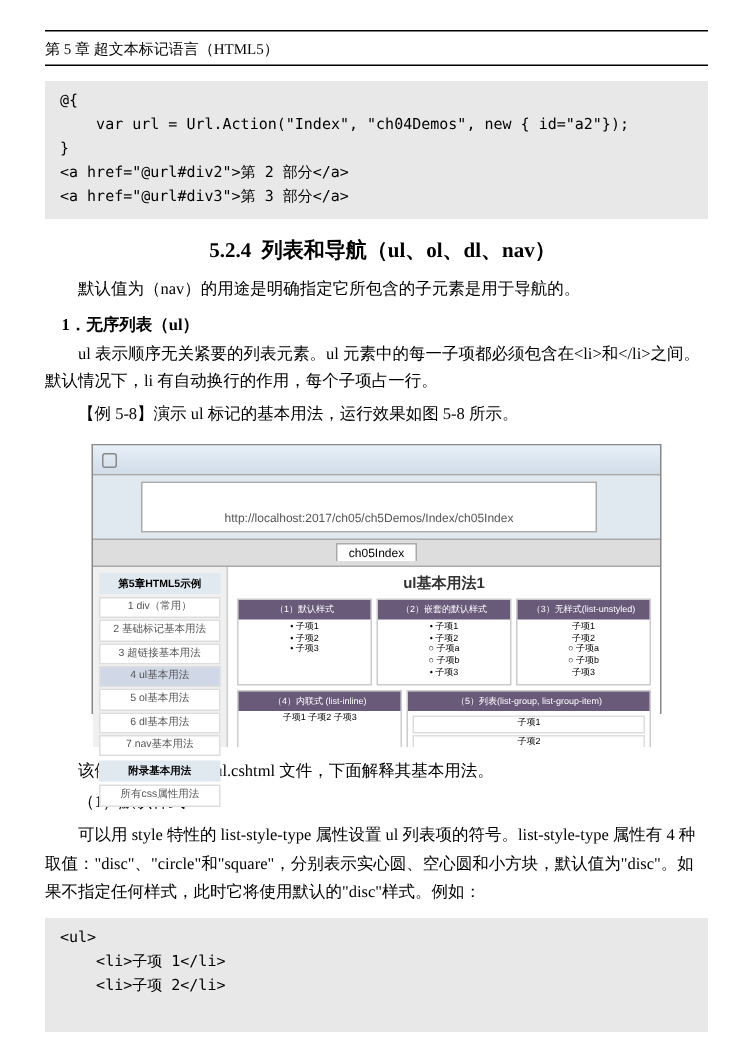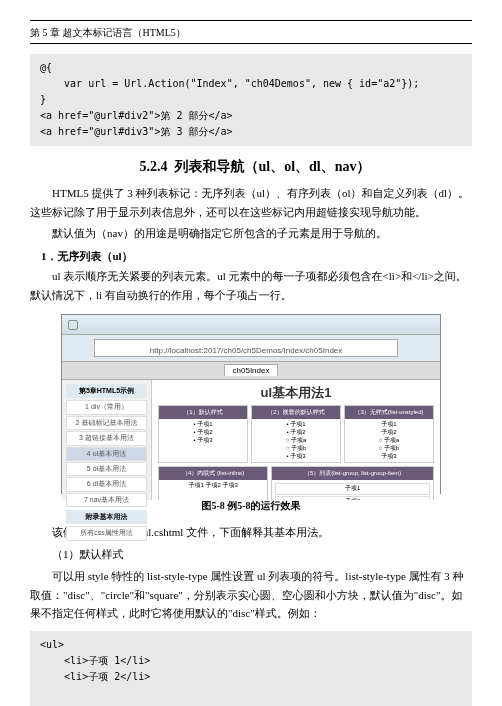--- a/index.html
+++ b/index.html
@@ -10,29 +10,29 @@
   .header-line2 { border-top: 1px solid #000; margin-bottom: 10px; }
   .code-block { background: #e8e8e8; padding: 6px 10px; font-family: "SimSun", monospace; font-size: 10px; line-height: 1.6; margin: 8px 0; white-space: pre; overflow: hidden; }
   .section-title { font-size: 14px; font-weight: bold; margin: 12px 0 8px 8px; text-align: center; }
   .para { text-indent: 2em; line-height: 1.7; margin: 3px 0; font-size: 11px; }
   .para-noindent { line-height: 1.7; margin: 3px 0 3px 2em; font-size: 11px; }
   .sub-title { font-weight: bold; margin: 6px 0 2px 1em; font-size: 11px; }
   .figure-wrap { margin: 10px auto; text-align: center; }
   .browser-mock { width: 380px; height: 180px; margin: 0 auto; border: 1px solid #888; background: linear-gradient(#d8e4f0 0%, #c8d8e8 20px, #fff 20px); position: relative; font-family: Arial, sans-serif; }
   .browser-bar { height: 20px; background: linear-gradient(#e8f0f8, #d0dce8); border-bottom: 1px solid #aaa; position: relative; }
   .browser-bar::before { content: ""; position: absolute; left: 6px; top: 5px; width: 8px; height: 8px; border: 1px solid #888; border-radius: 2px; }
-  .url-bar { height: 18px; background: #fff; margin: 2px 40px 2px 30px; border: 1px solid #aaa; font-size: 8px; line-height: 16px; padding: 3px 4px; color: #555; }
+  .url-bar { height: 18px; background: #fff; margin: 2px 40px 2px 30px; border: 1px solid #aaa; font-size: 8px; line-height: 16px; padding: 16px 4px; color: #555; }
   .tab-bar { height: 18px; background: #ddd; border-bottom: 1px solid #aaa; font-size: 8px; padding: 2px 4px; }
   .tab { display: inline-block; background: #fff; padding: 1px 8px; border: 1px solid #aaa; border-bottom: none; font-size: 8px; text-align: right; }
   .content-area { display: flex; height: 120px; background: #f4f4f4; }
   .sidebar { width: 90px; background: #f0f0f0; border-right: 1px solid #ccc; padding: 4px; font-size: 7px; }
   .sidebar-item { padding: 2px 3px; margin: 1px 0; background: #fff; border: 1px solid #ddd; color: #555; line-height: 1.2; }
   .sidebar-head { background: #e0e8f0; font-weight: bold; padding: 2px 3px; margin-bottom: 2px; }
   .main-panel { flex: 1; padding: 4px 6px; background: #fff; overflow: hidden; }
-  .panel-title { font-size: 13px; font-weight: bold; margin-bottom: 3px; color: #333; }
+  .panel-title { font-size: 10px; font-weight: bold; margin-bottom: 3px; color: #333; }
   .card-row { display: flex; gap: 3px; margin-bottom: 3px; }
   .card { flex: 1; border: 1px solid #ccc; font-size: 6px; }
   .card-head { background: #6a5a7a; color: #fff; padding: 2px 3px; font-size: 6px; }
   .card-body { padding: 2px 3px; }
   .card-body div { line-height: 1.3; }
   .fig-caption { text-align: center; font-size: 10px; margin: 5px 0 10px; font-weight: bold; }
 </style>
 </head>
 <body>
 
@@ -44,24 +44,24 @@
   <div class="code-block"><span>@{</span>
 <span>    var url = Url.Action("Index", "ch04Demos", new { id="a2"});</span>
 <span>}</span>
 <span>&lt;a href="@url#div2"&gt;第 2 部分&lt;/a&gt;</span>
 <span>&lt;a href="@url#div3"&gt;第 3 部分&lt;/a&gt;</span></div>
 
   <div class="section-title">
     <span>5.2.4</span>&nbsp;&nbsp;<span>列表和导航（ul、ol、dl、nav）</span>
   </div>
 
-  <div class="para">HTML5 提供了 3 种列表标记：无序列表（ul）、有序列表（ol）和自定义列表（dl）。这些标记除了用于显示列表信息外，还可以在这些标记内用超链接实现导航功能。</div>
   <div class="para">默认值为（nav）的用途是明确指定它所包含的子元素是用于导航的。</div>
   <div class="sub-title">1．无序列表（ul）</div>
   <div class="para">ul 表示顺序无关紧要的列表元素。ul 元素中的每一子项都必须包含在&lt;li&gt;和&lt;/li&gt;之间。默认情况下，li 有自动换行的作用，每个子项占一行。</div>
+  <div class="para">【例 5-8】演示 ul 标记的基本用法，运行效果如图 5-8 所示。</div>
 
   <div class="figure-wrap">
     <div class="browser-mock">
       <div class="browser-bar"></div>
       <div style="background:#e0e8f0;padding:2px;border-bottom:1px solid #aaa;">
         <div class="url-bar">http://localhost:2017/ch05/ch5Demos/Index/ch05Index</div>
       </div>
       <div class="tab-bar">
         <span class="tab">ch05Index</span>
       </div>
@@ -127,21 +127,21 @@
             </div>
           </div>
         </div>
       </div>
     </div>
     <div class="fig-caption">图5-8  例5-8的运行效果</div>
   </div>
 
   <div class="para">该例子的源程序见 ul.cshtml 文件，下面解释其基本用法。</div>
   <div class="para-noindent">（1）默认样式</div>
-  <div class="para">可以用 style 特性的 list-style-type 属性设置 ul 列表项的符号。list-style-type 属性有 3 种取值："disc"、"circle"和"square"，分别表示实心圆、空心圆和小方块，默认值为"disc"。如果不指定任何样式，此时它将使用默认的"disc"样式。例如：</div>
+  <div class="para">可以用 style 特性的 list-style-type 属性设置 ul 列表项的符号。list-style-type 属性有 4 种取值："disc"、"circle"和"square"，分别表示实心圆、空心圆和小方块，默认值为"disc"。如果不指定任何样式，此时它将使用默认的"disc"样式。例如：</div>
 
   <div class="code-block"><span>&lt;ul&gt;</span>
 <span>    &lt;li&gt;子项 1&lt;/li&gt;</span>
 <span>    &lt;li&gt;子项 2&lt;/li&gt;</span>
 
 </div>
 
 </div>
 
 </body></html>

